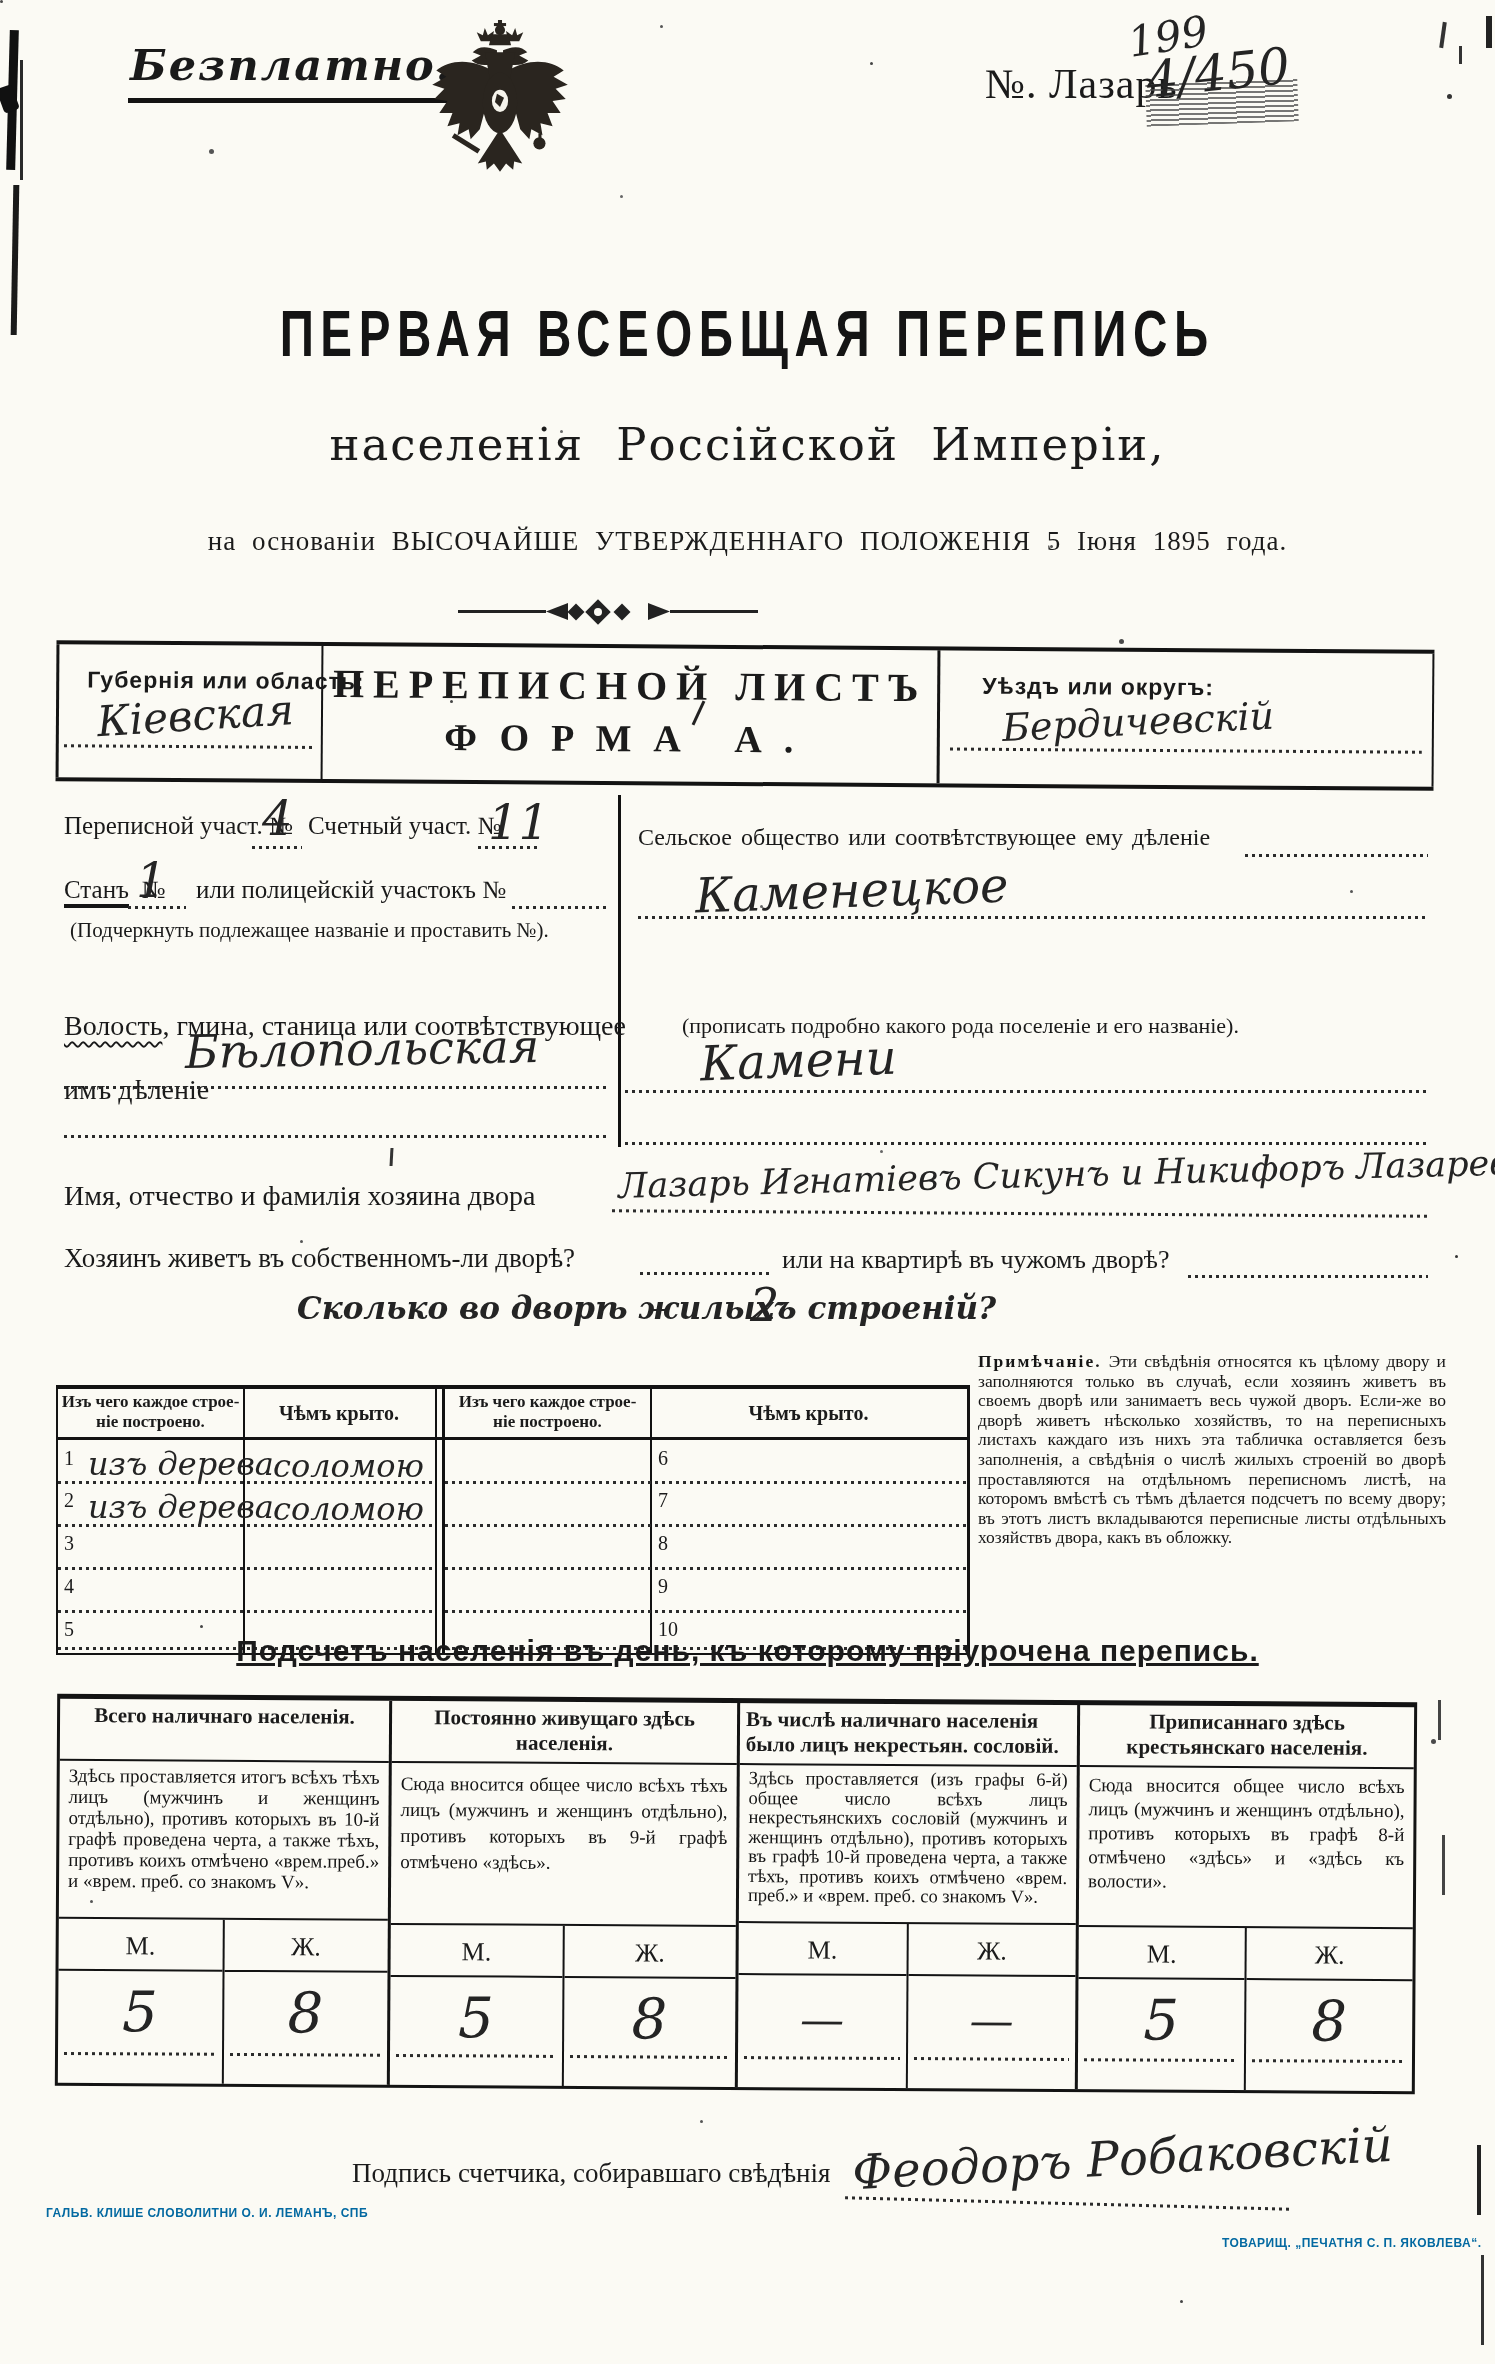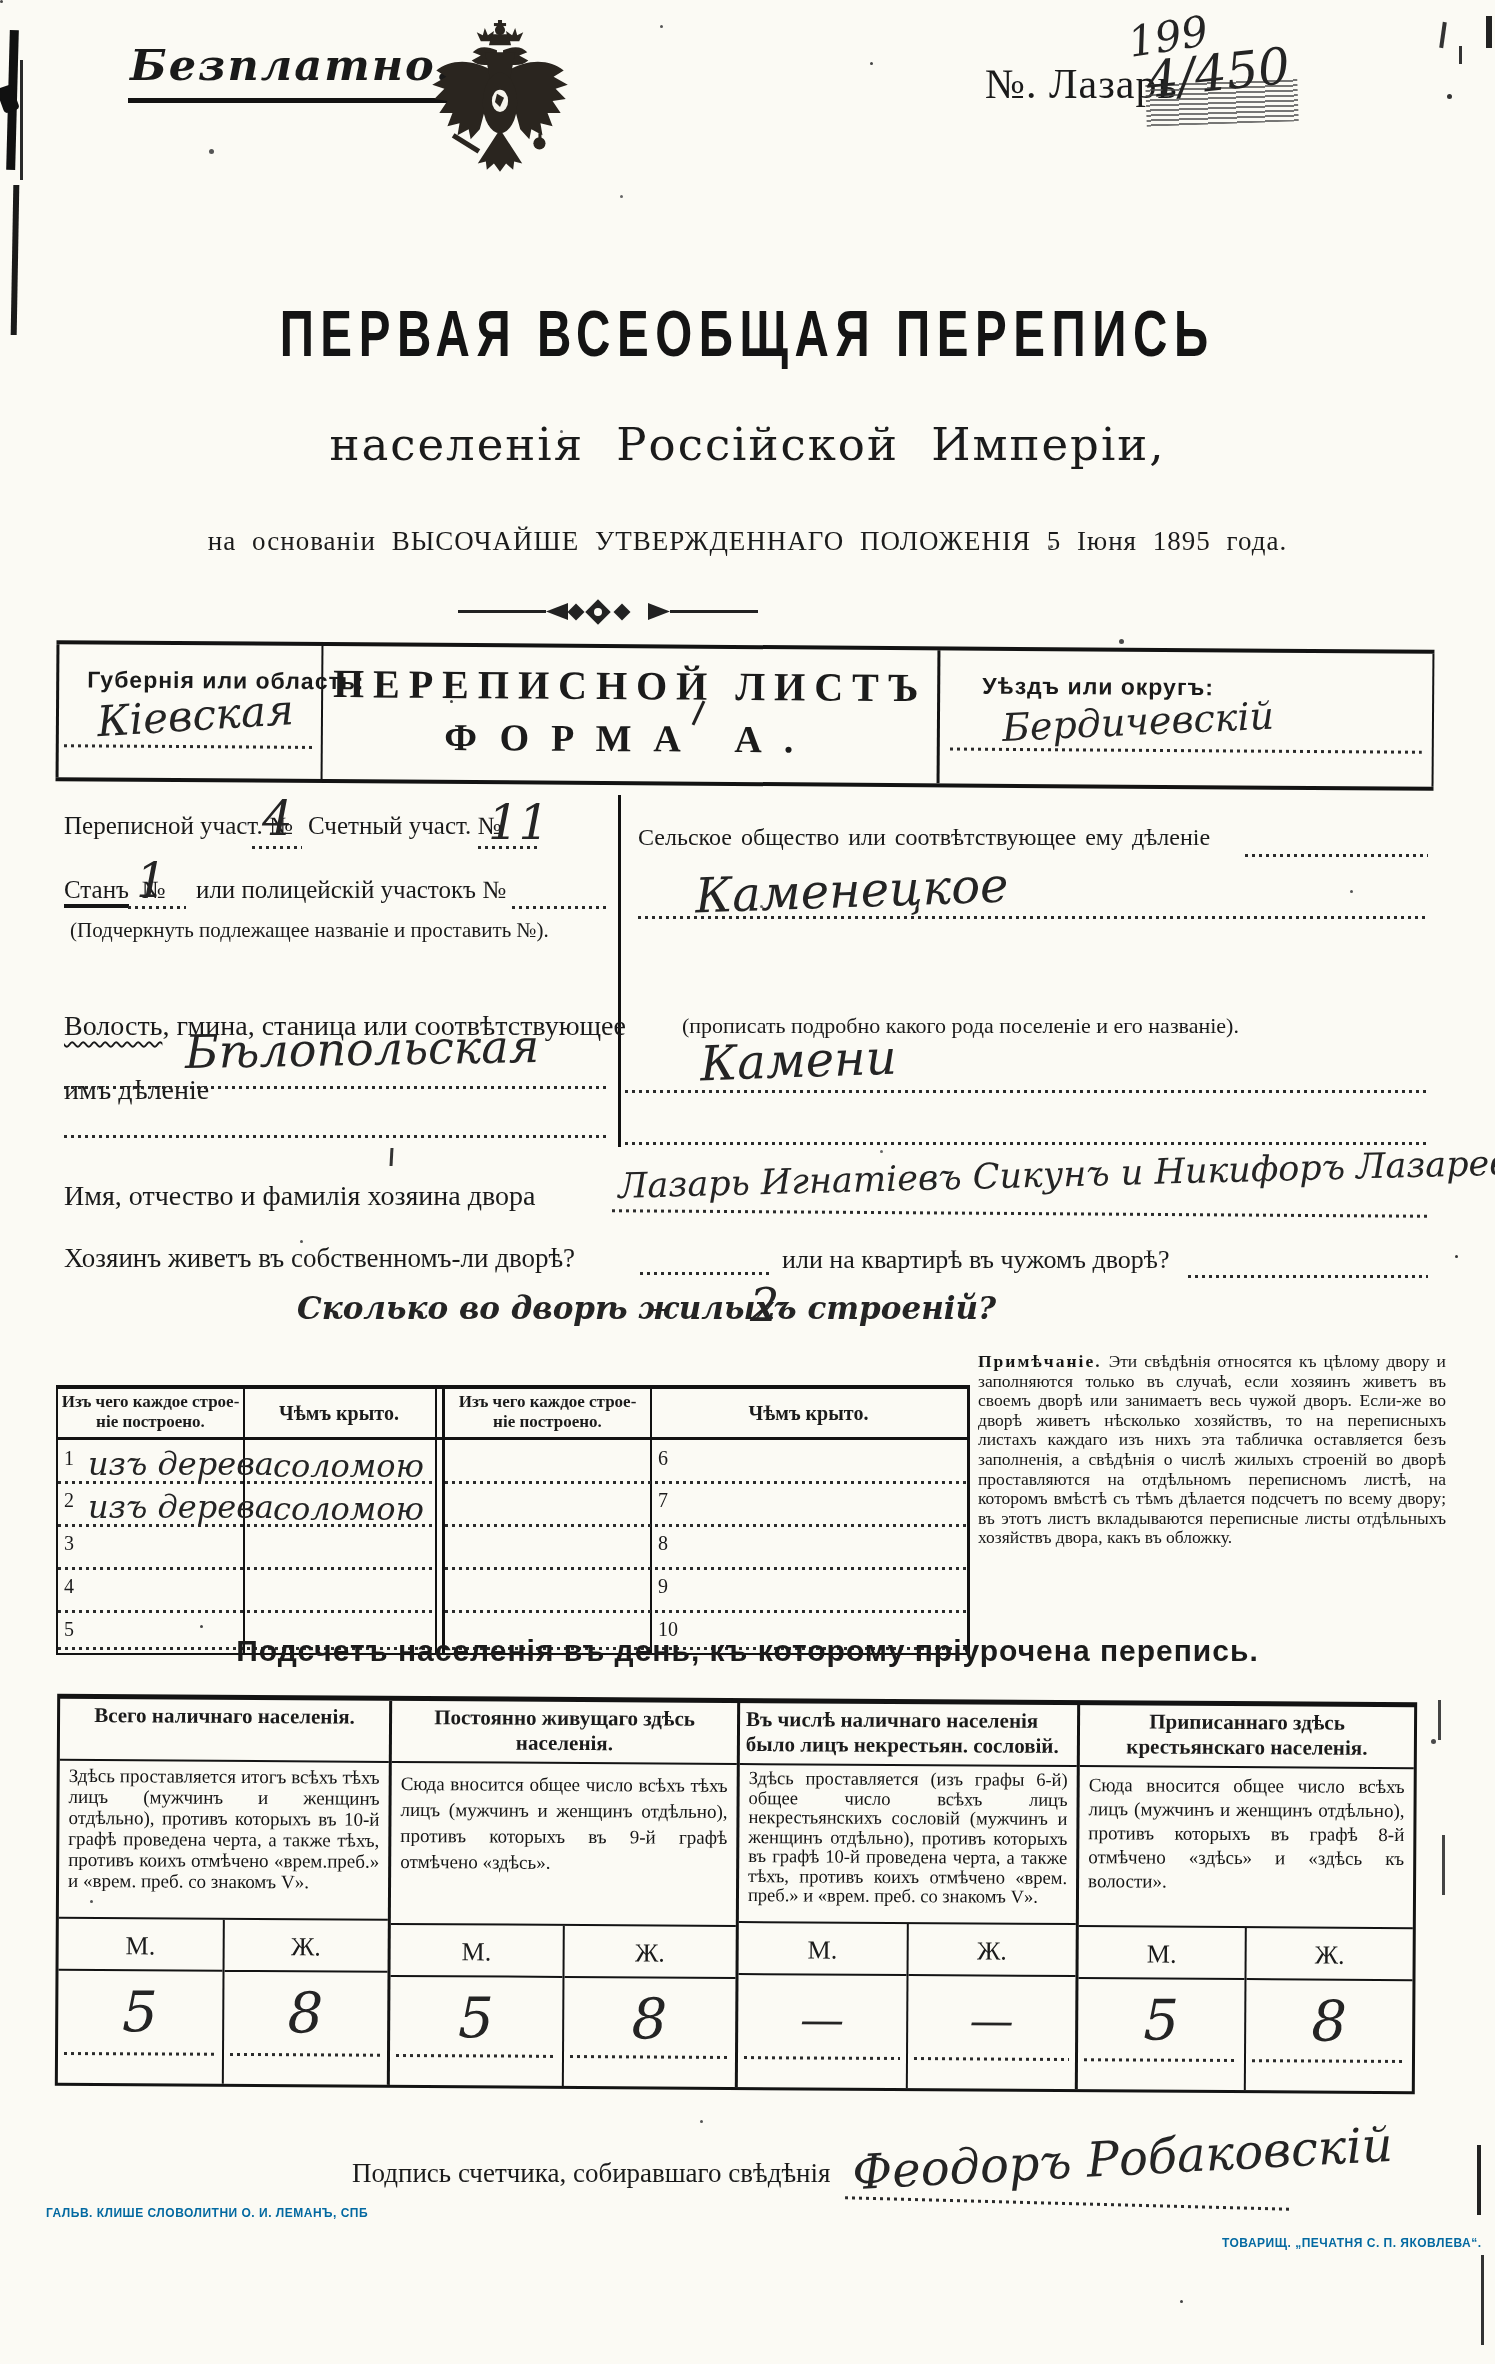--- a/index.html
+++ b/index.html
@@ -69,21 +69,21 @@
   .bnum { position:absolute; font-size:20px; }
   .bhwm { font-size:32px; }
 
   
   .note { left:978px; top:1352px; width:468px; font-size:17.5px; line-height:19.6px; text-align:justify;
           color:#161616; font-family:"Liberation Serif",serif; }
   .note b { letter-spacing:2px; }
 
   
   .cttl { left:0; top:1634px; width:100%; text-align:center; font-family:"Liberation Sans",sans-serif;
-          font-weight:bold; font-size:30px; letter-spacing:1px; }
+          font-weight:bold; font-size:30px; letter-spacing:1px;text-decoration:underline; }
   .ctable { left:56px; top:1698px; width:1360px; height:392px; transform:rotate(.35deg);
             border:3px solid #131313; border-top-width:5px; display:flex; box-sizing:border-box; }
   .cgroup { position:relative; border-right:3px solid #131313; display:flex; flex-direction:column; box-sizing:border-box; }
   .cgroup:last-child { border-right:none; }
   .chead { height:52px; border-bottom:2px solid #131313; font-weight:bold; font-size:21px; line-height:1.2;
            text-align:center; padding:4px 6px; box-sizing:content-box; font-family:"Liberation Serif",serif; }
   .chead.left { text-align:left; }
   .cdesc { height:148px; font-size:19px; text-align:justify; padding:4px 9px; color:#151515; }
   .cbottom { flex:1; display:flex; border-top:2px solid #131313; }
   .chalf { flex:1; display:flex; flex-direction:column; position:relative; }

